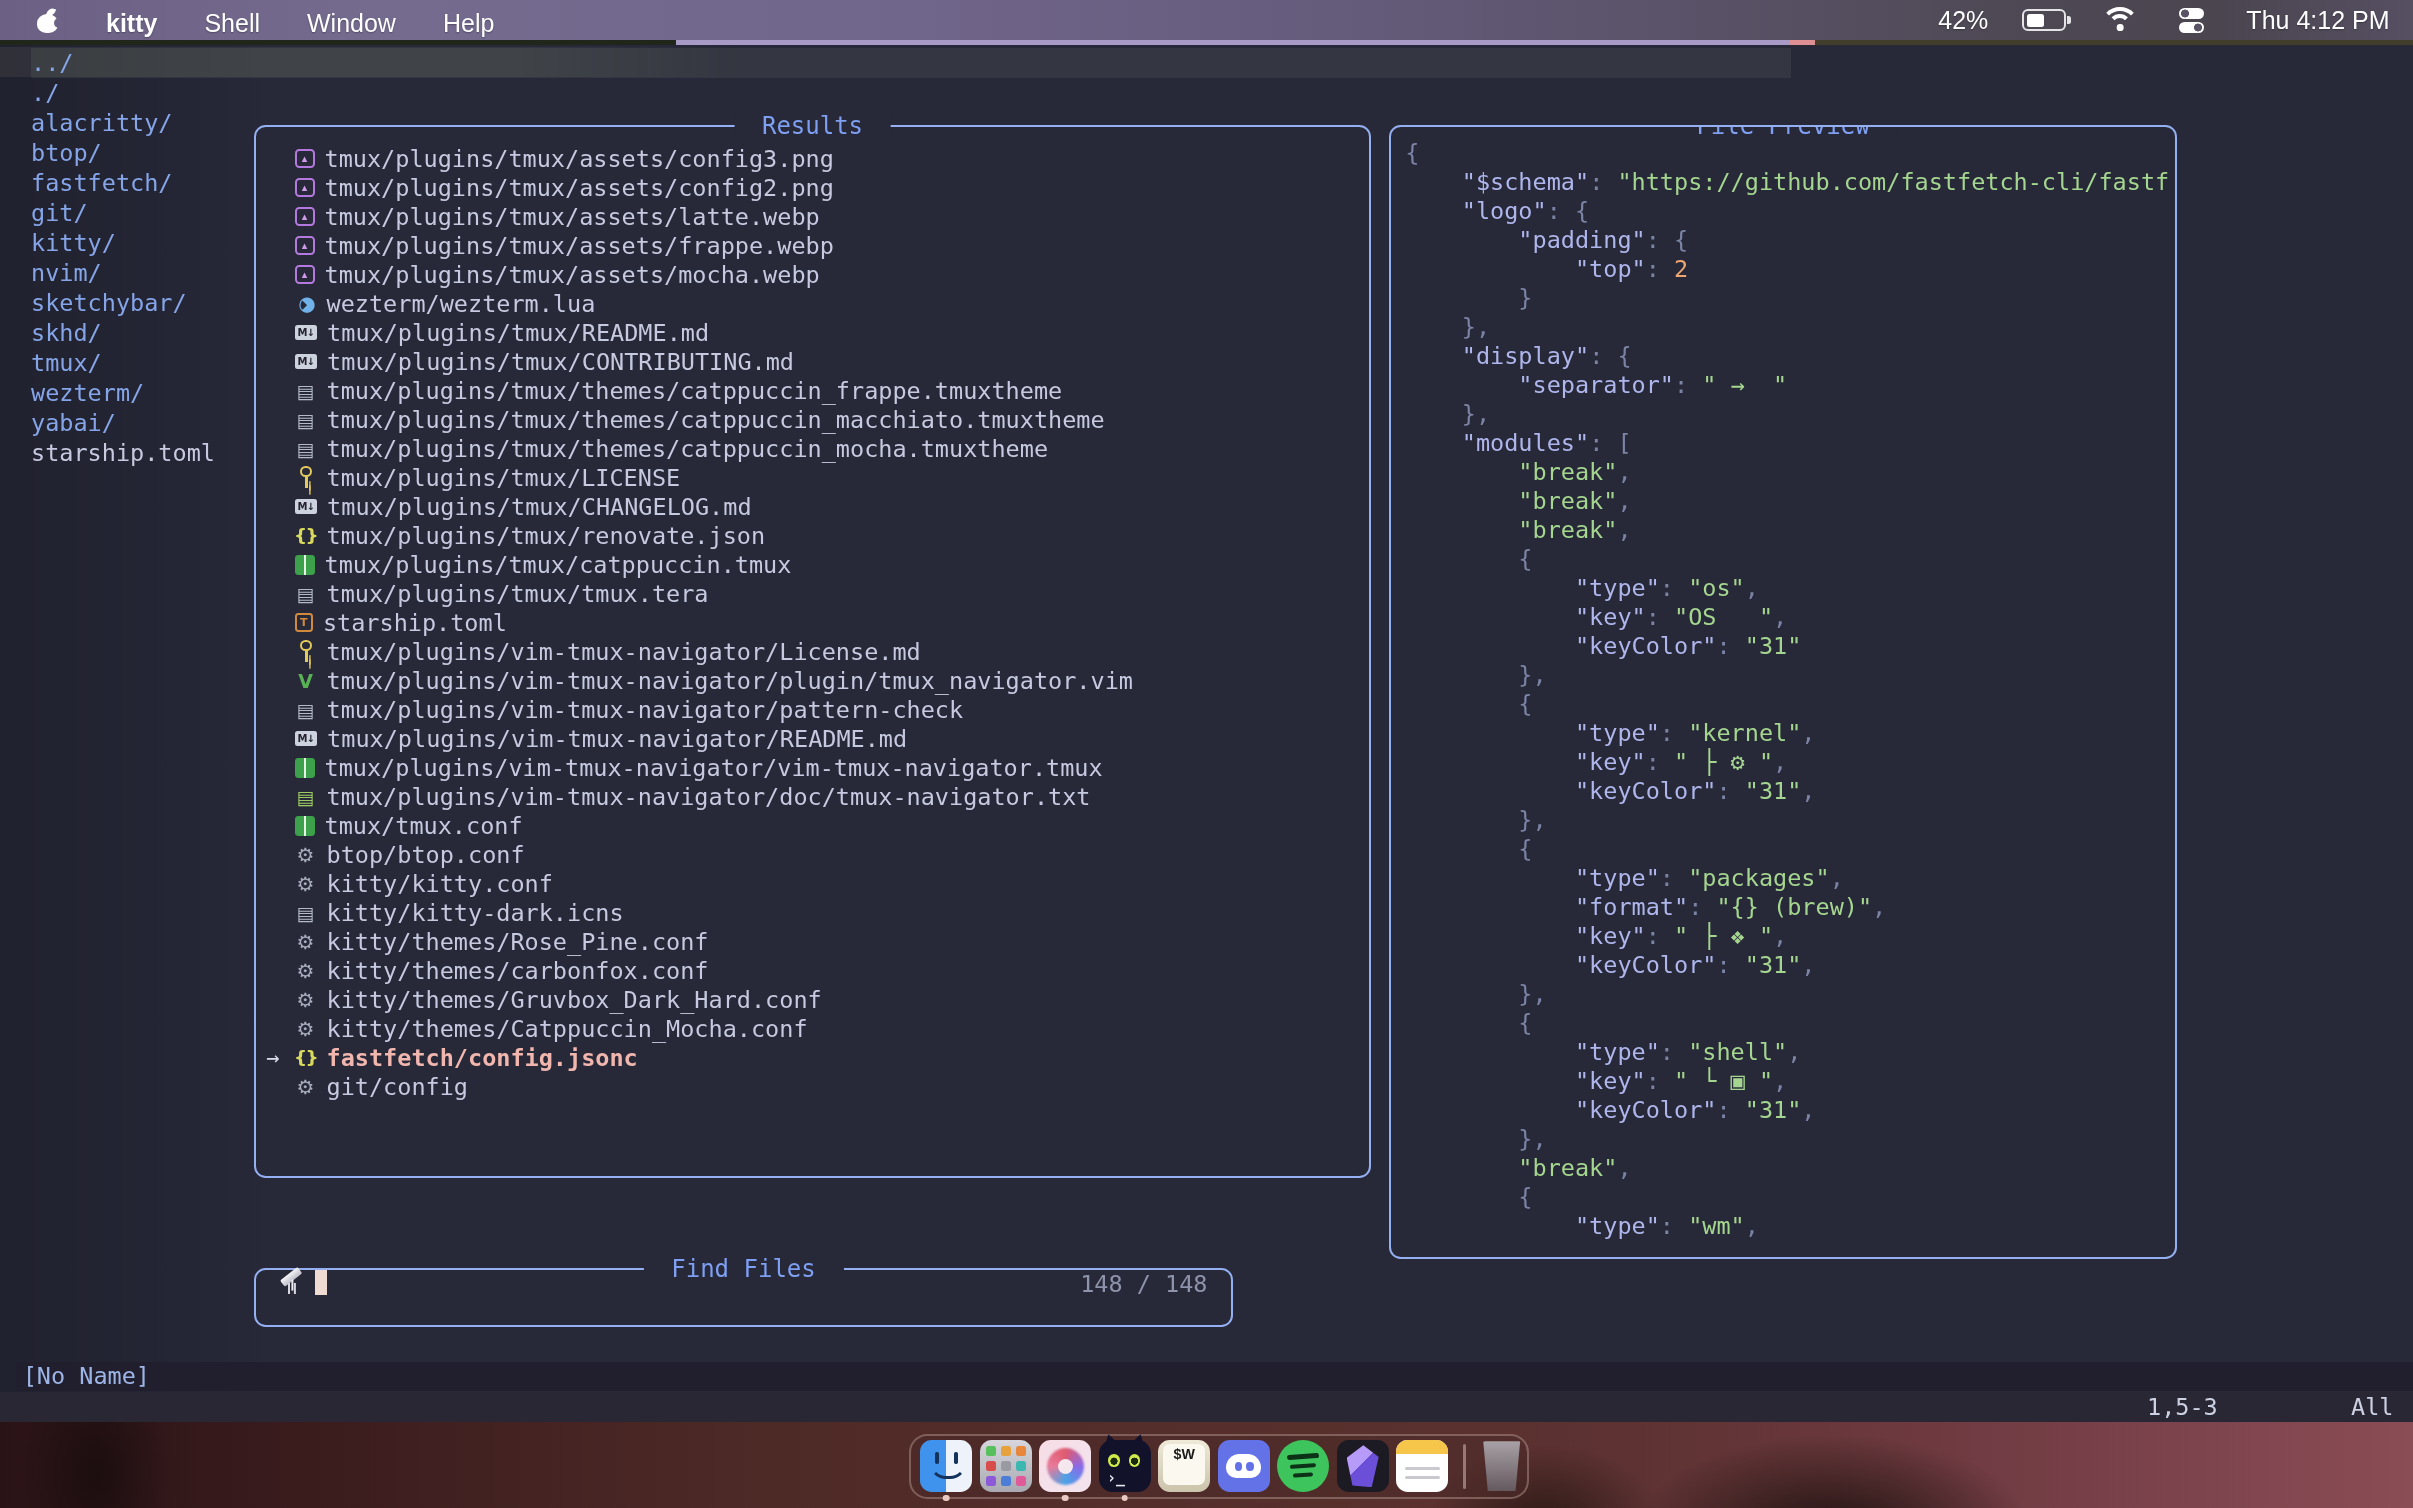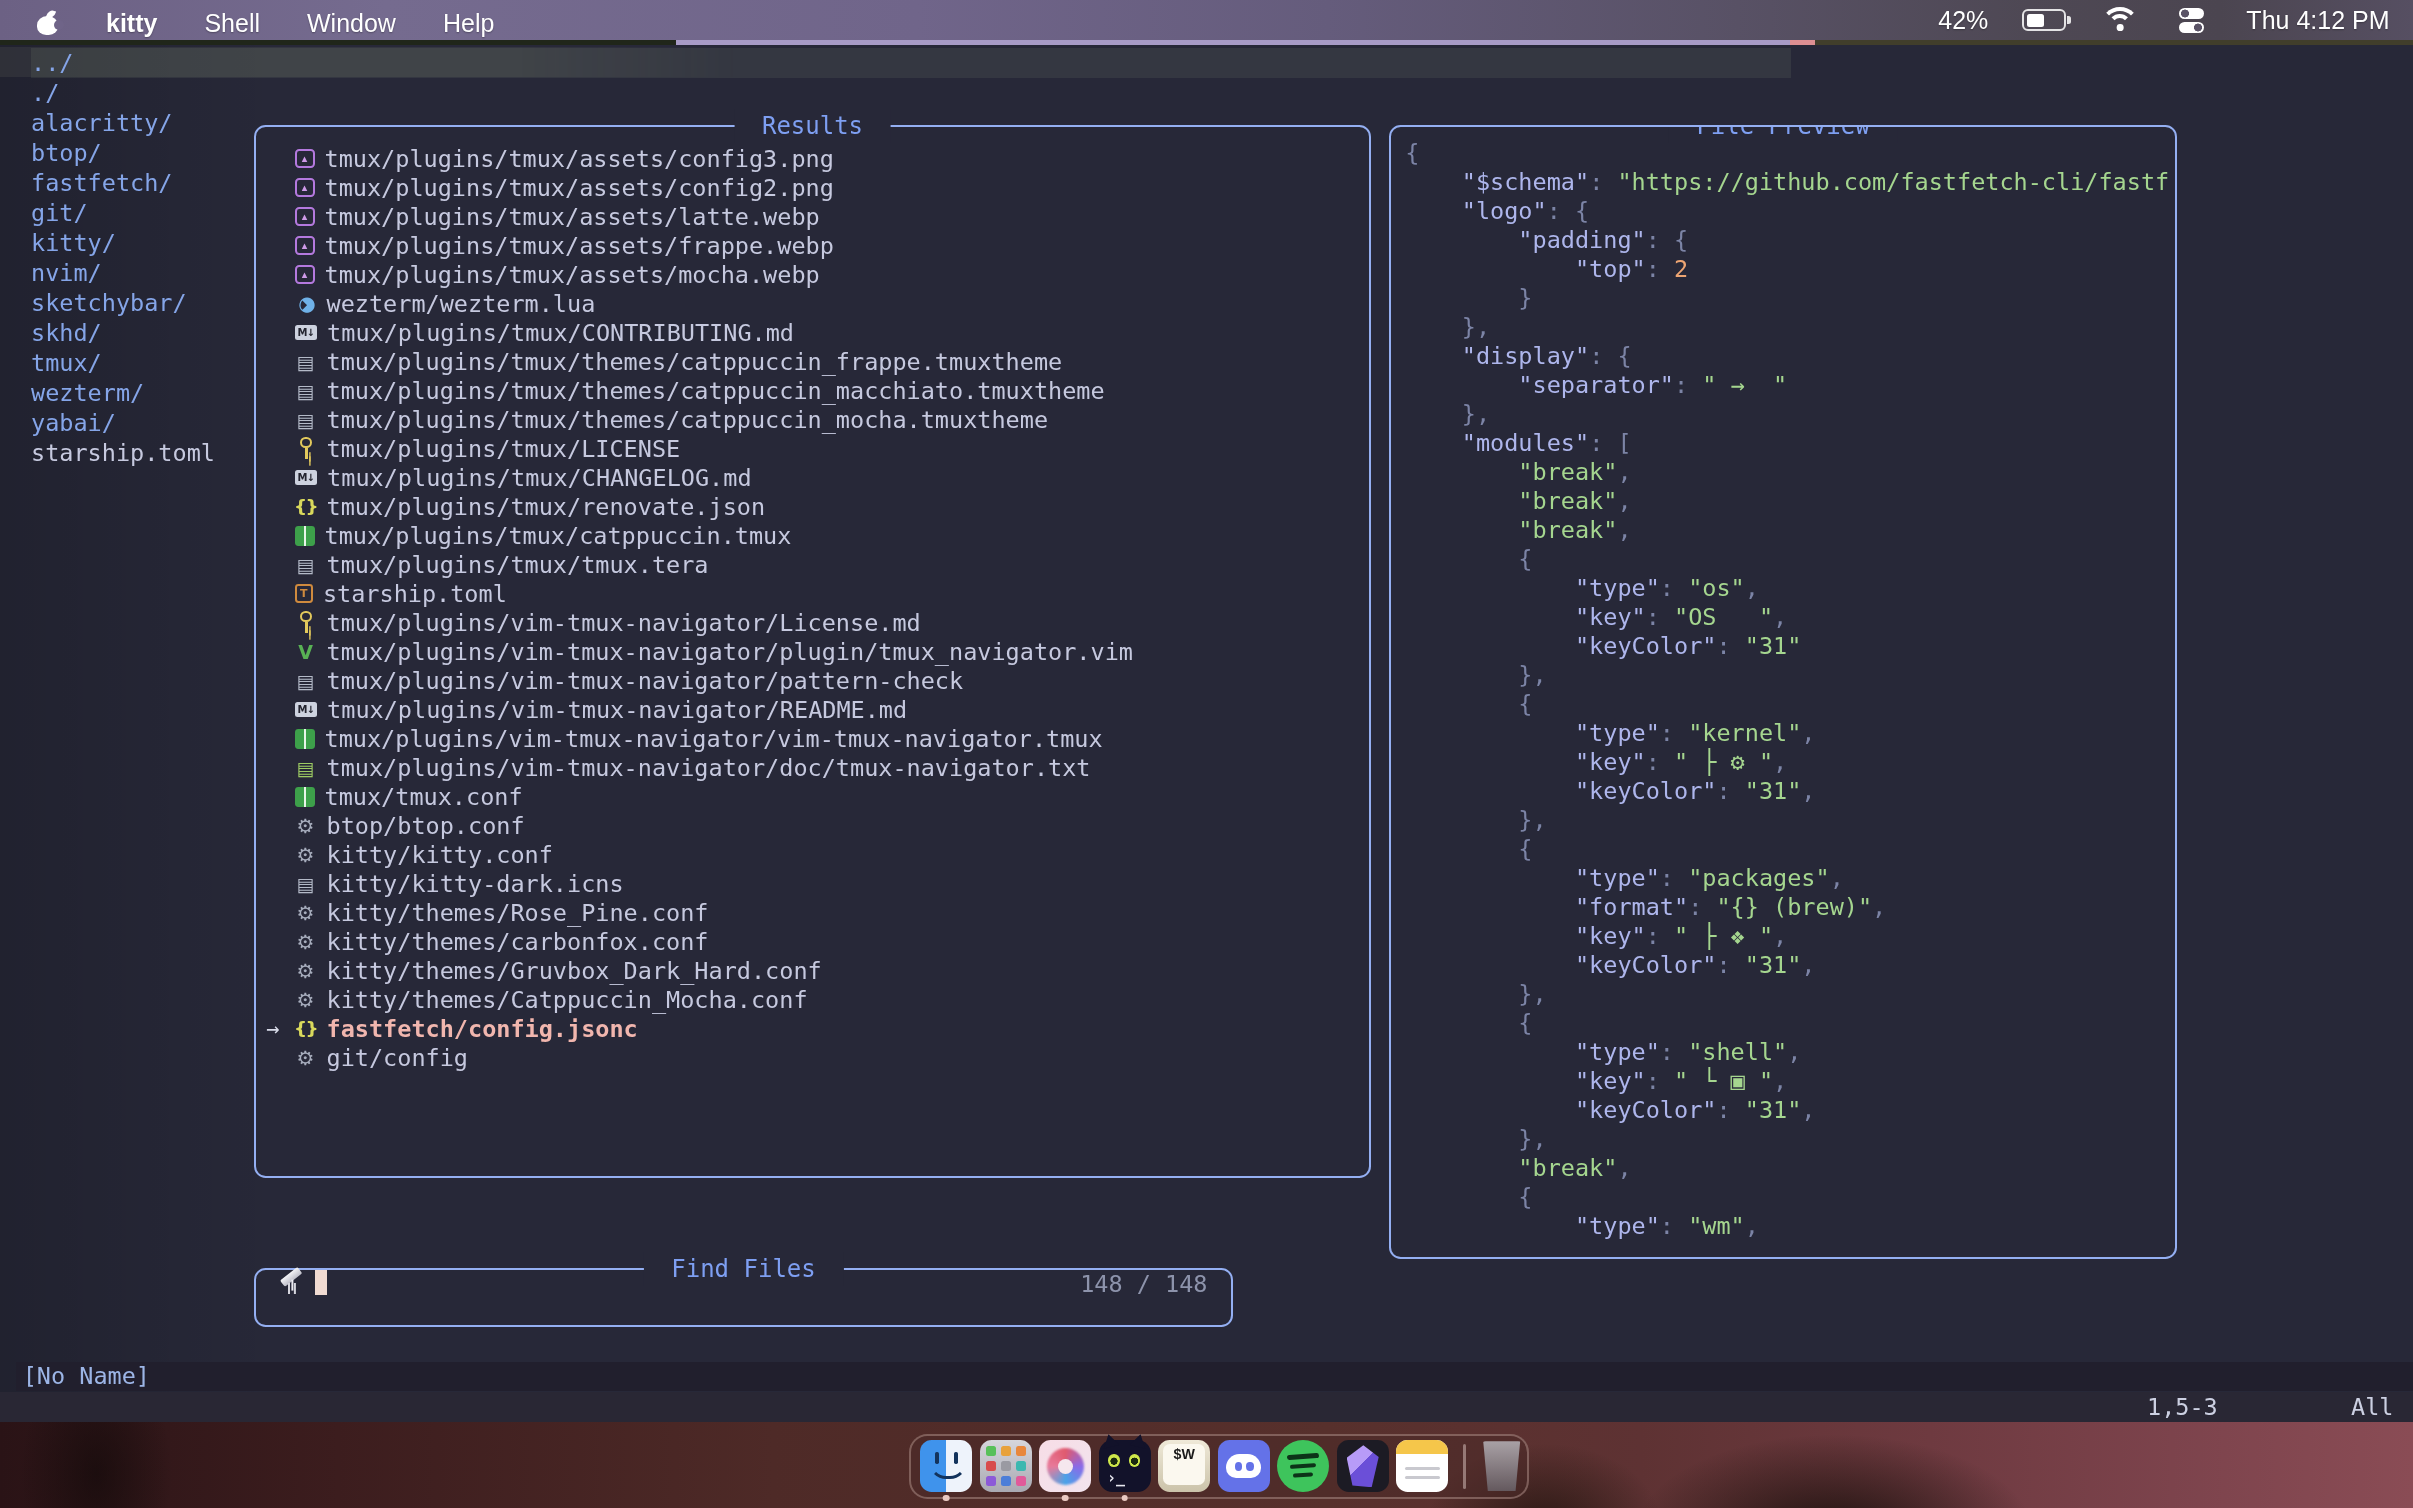--- a/index.html
+++ b/index.html
@@ -6,21 +6,21 @@
   html,body { background:#111; }
   #stage { position:relative; width:2413px; height:1508px; overflow:hidden;
            font-family:"DejaVu Sans Mono", monospace; background:#35191d; }
 
   
   #menubar { position:absolute; left:0; top:0; width:2413px; height:40px;
     background:linear-gradient(90deg,#6c6184 0%,#756b8f 16%,#70658a 38%,#655c7c 55%,#585165 72%,#4e4854 84%,#4b4550 92%,#564f62 100%);
     display:flex; align-items:center; color:#fff;
     font-family:"Liberation Sans", sans-serif; font-size:25px;
     text-shadow:0 0.8px 1.7px rgba(0,0,0,.3); }
-  #menubar .left { display:flex; align-items:center; gap:47px; padding-left:37px;margin-top:6px; }
+  #menubar .left { display:flex; gap:47px; padding-left:37px;margin-top:6px; }
   .apple { position:relative; width:22px; height:25px; display:inline-block; }
   .apple .body { position:absolute; left:0; top:5.9px; width:21px; height:19px; background:#fff;
     border-radius:48% 48% 44% 44%; }
   .apple .leaf { position:absolute; left:10px; top:-0.8px; width:7.5px; height:8.4px; background:#fff;
     border-radius:80% 0 80% 0; transform:rotate(18deg); }
   .apple .bite { position:absolute; right:-5px; top:9.2px; width:10px; height:10px; border-radius:50%;
     background:#6f6488; }
   .app-name { font-weight:700; }
   .mitem { font-weight:400; }
   #menubar .right { margin-left:auto; display:flex; align-items:center; gap:34px; padding-right:23.5px;justify-content:space-between; }
@@ -247,20 +247,25 @@
             <span class="fname">tmux/plugins/tmux/assets/mocha.webp</span>
           </div>
           <div class="rrow">
             <span class="arrow"></span>
             <span class="ficon f-lua" data-glyph="◕"></span>
             <span class="fname">wezterm/wezterm.lua</span>
           </div>
           <div class="rrow">
             <span class="arrow"></span>
             <span class="ficon f-md" data-glyph="M↓"></span>
+            <span class="fname">tmux/plugins/tmux/README.md</span>
+          </div>
+          <div class="rrow">
+            <span class="arrow"></span>
+            <span class="ficon f-md" data-glyph="M↓"></span>
             <span class="fname">tmux/plugins/tmux/CONTRIBUTING.md</span>
           </div>
           <div class="rrow">
             <span class="arrow"></span>
             <span class="ficon f-doc" data-glyph="▤"></span>
             <span class="fname">tmux/plugins/tmux/themes/catppuccin_frappe.tmuxtheme</span>
           </div>
           <div class="rrow">
             <span class="arrow"></span>
             <span class="ficon f-doc" data-glyph="▤"></span>

